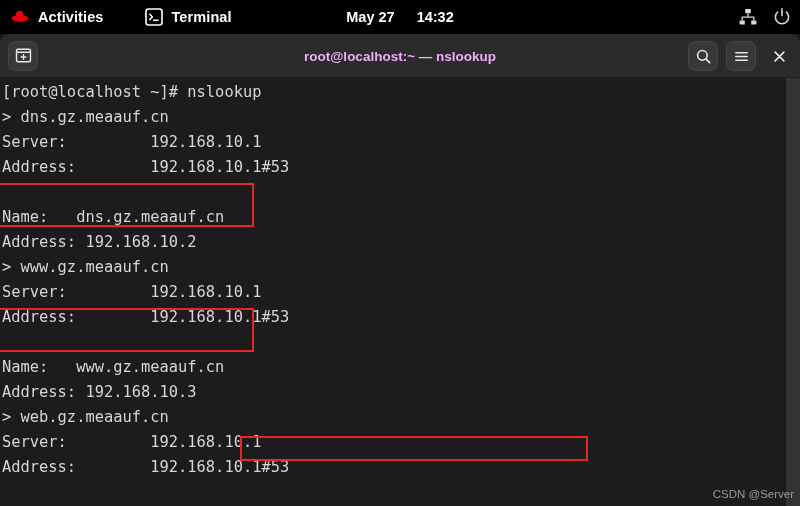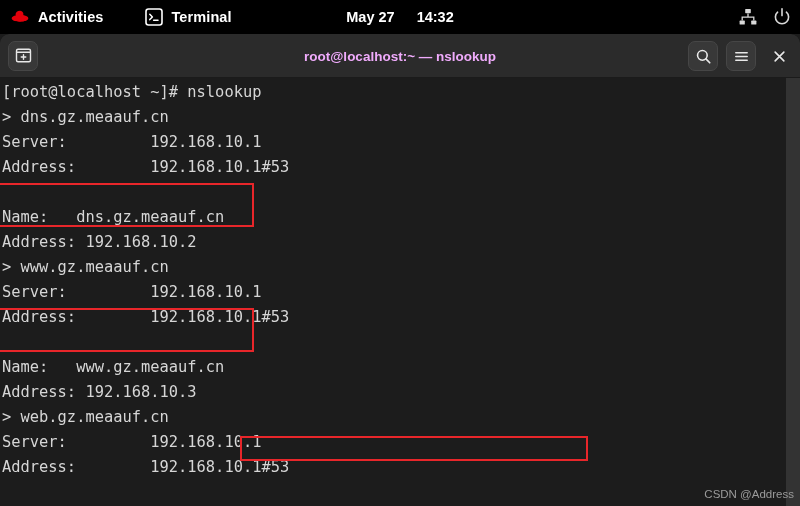--- a/index.html
+++ b/index.html
@@ -213,15 +213,15 @@
     <div id="termlines"><div class="line">[root@localhost ~]# nslookup</div><div class="line">&gt; dns.gz.meaauf.cn</div><div class="line">Server:         192.168.10.1</div><div class="line">Address:        192.168.10.1#53</div><div class="line"></div><div class="line">Name:   dns.gz.meaauf.cn</div><div class="line">Address: 192.168.10.2</div><div class="line">&gt; www.gz.meaauf.cn</div><div class="line">Server:         192.168.10.1</div><div class="line">Address:        192.168.10.1#53</div><div class="line"></div><div class="line">Name:   www.gz.meaauf.cn</div><div class="line">Address: 192.168.10.3</div><div class="line">&gt; web.gz.meaauf.cn</div><div class="line">Server:         192.168.10.1</div><div class="line">Address:        192.168.10.1#53</div><div class="line"></div><div class="line">web.gz.meaauf.cn        canonical name = www.gz.meaauf.cn.</div></div>
     <div id="overlays">
         <div class="redbox" style="left: -2px; top: 105px; width: 256px; height: 44px; border-color: rgb(232, 38, 42);"></div>
         <div class="redbox" style="left: -2px; top: 230px; width: 256px; height: 44px; border-color: rgb(232, 38, 42);"></div>
         <div class="redbox" style="left: 240px; top: 358px; width: 348px; height: 25px; border-color: rgb(232, 38, 42);"></div>
       </div>
   </div>
 
   <div id="scrollbar"></div>
 
-  <div id="watermark">CSDN @Address</div>
+  <div id="watermark">CSDN @Server</div>
 
 </div>
 
 </body></html>

